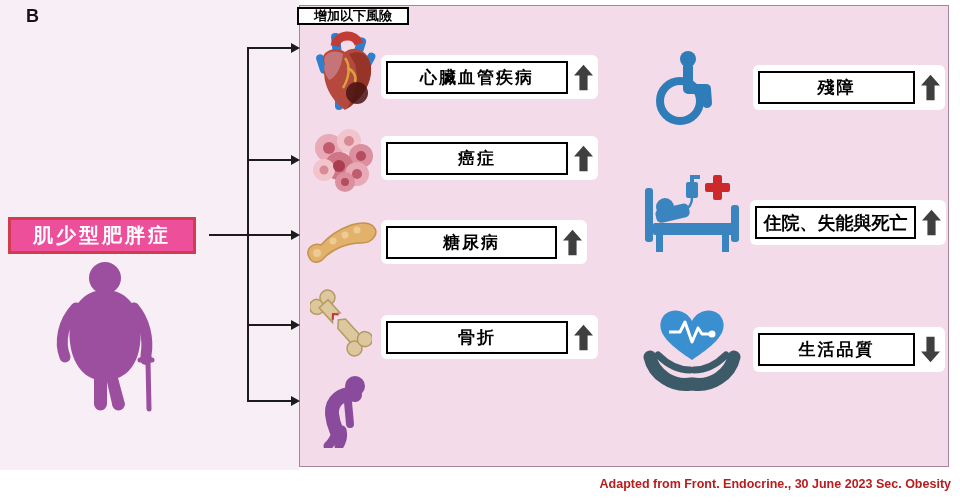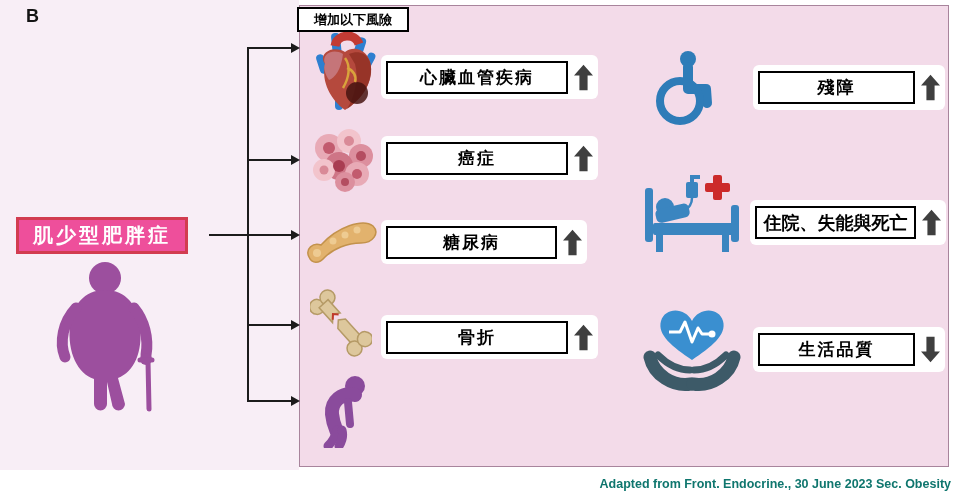--- a/index.html
+++ b/index.html
@@ -2,44 +2,44 @@
 <html><head>
 <meta charset="utf-8">
 <style>
   html,body{margin:0;padding:0;background:#fff;}
   .canvas{position:relative;width:960px;height:502px;background:#ffffff;
           font-family:"Liberation Sans","DejaVu Sans",sans-serif;overflow:hidden;}
   .left-bg{position:absolute;left:0;top:0;width:299px;height:470px;background:#f8eef6;}
   .panel{position:absolute;left:299px;top:5px;width:650px;height:462px;
          background:#f3dbe9;border:1px solid #a8849c;box-sizing:border-box;}
   .b-label{position:absolute;left:26px;top:6px;font-size:18px;font-weight:bold;color:#141414;}
-  .header-box{position:absolute;left:297px;top:7px;width:112px;height:25px;background:#fff;
+  .header-box{position:absolute;left:297px;top:7px;width:112px;height:18px;background:#fff;
               border:2px solid #000;display:flex;align-items:center;justify-content:center;
               font-size:13px;font-weight:bold;color:#000;z-index:6;box-sizing:border-box;}
-  .source-box{position:absolute;left:8px;top:217px;width:172px;height:37px;background:#ee4f9b;
+  .source-box{position:absolute;left:8px;top:217px;width:188px;height:37px;background:#ee4f9b;
               border:3px solid #d23c50;box-sizing:border-box;color:#fff;font-size:20px;
               font-weight:bold;letter-spacing:3px;display:flex;align-items:center;
-              justify-content:center;z-index:3;margin-left:8px;}
+              justify-content:center;z-index:3;}
   .conn{position:absolute;background:#1c1c1c;}
   .conn.h{height:2px;}
   .trunk{left:247px;top:47px;width:2px;height:355px;}
   .ahead{position:absolute;width:0;height:0;border-top:5px solid transparent;
          border-bottom:5px solid transparent;border-left:9px solid #1c1c1c;}
   .pill{position:absolute;background:#ffffff;border-radius:6px;height:44px;display:flex;
         align-items:center;justify-content:space-between;padding:0 5px;box-sizing:border-box;z-index:2;}
   .pill.tall{height:45px;justify-content:center;}
   .risk-box{height:33px;border:2.5px solid #000;background:#fff;display:flex;align-items:center;
             justify-content:center;font-weight:bold;font-size:17px;color:#000;box-sizing:border-box;
             flex:1 1 auto;margin-right:6px;letter-spacing:2px;}
   .risk-box.small{font-size:18px;letter-spacing:0;font-family:Liberation Serif, serif;}
   .dir-arrow{width:19px;height:27px;flex:0 0 auto;}
   .dir-arrow polygon{fill:#3f3f3f;}
   .dir-arrow.down{transform:rotate(180deg);}
   .icon{position:absolute;z-index:2;}
-  .attribution{position:absolute;right:9px;top:477px;font-size:12.5px;font-weight:bold;color:#0f766e;}
+  .attribution{position:absolute;right:9px;top:477px;font-size:12.5px;font-weight:bold;color:#b91c1c;}
 </style>
 </head>
 <body>
 
 <div class="canvas">
 
   <div class="left-bg"></div>
   <div class="panel"></div>
 
   <div class="b-label">B</div>

